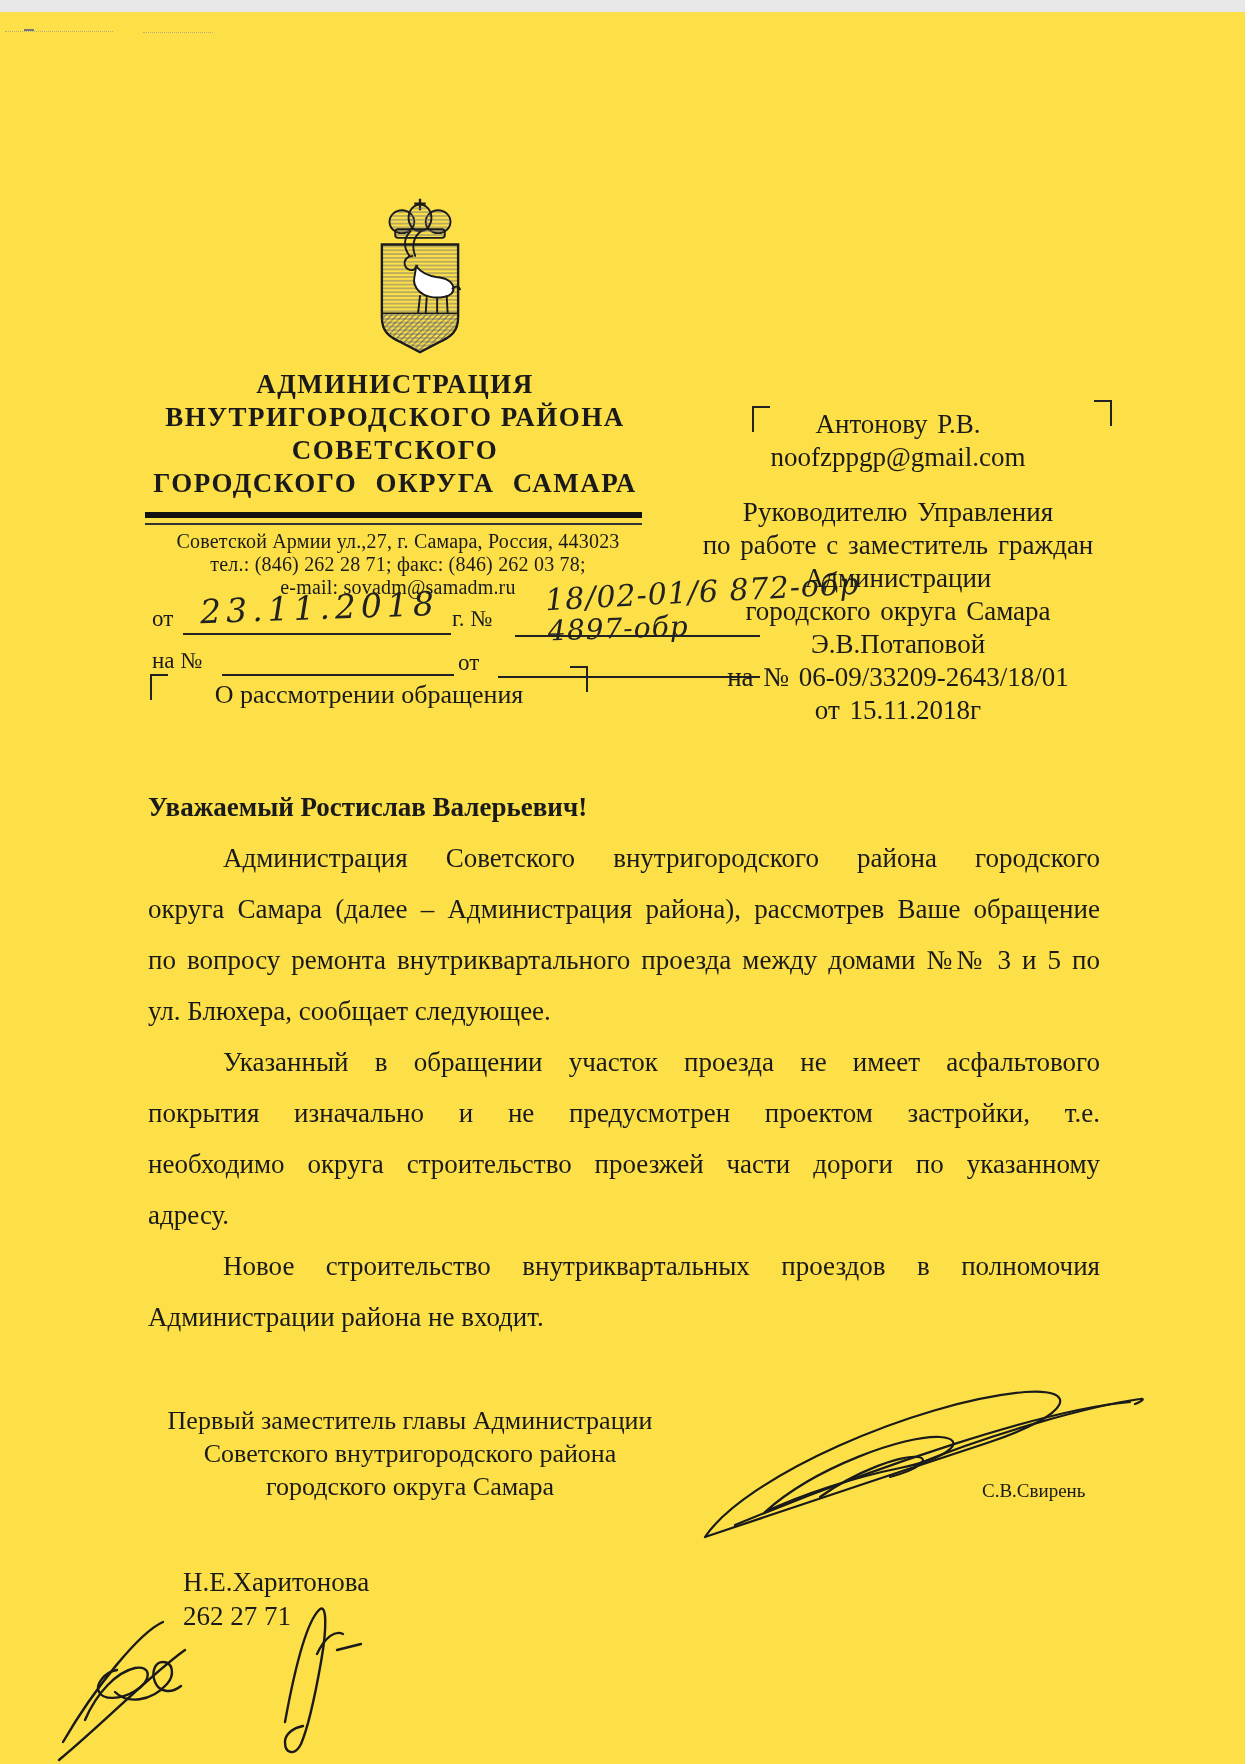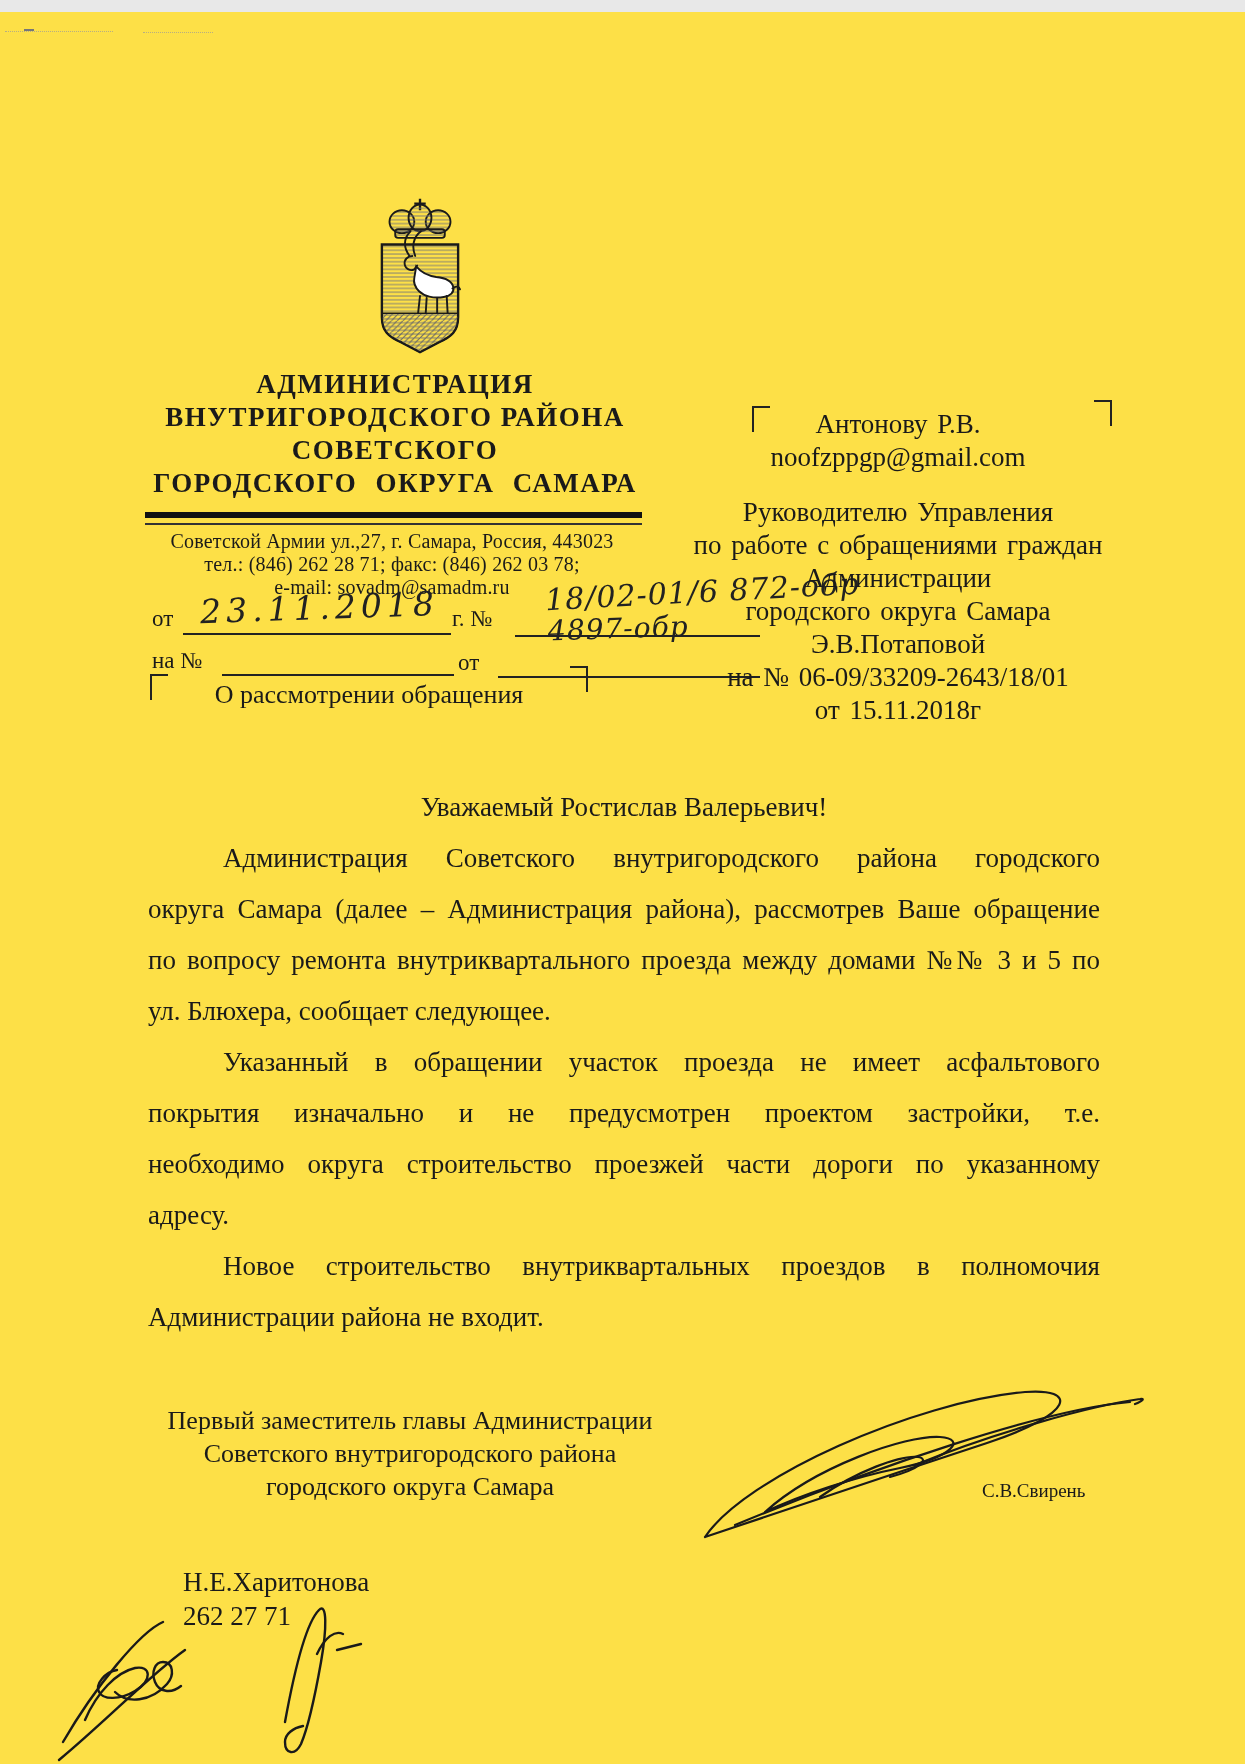--- a/index.html
+++ b/index.html
@@ -32,21 +32,21 @@
   .cbr-r{width:16px;height:24px;border-right:2px solid #222;border-top:2px solid #222;}
   .subject{width:398px;text-align:center;font-size:26px;}
   
   .recip-block{width:500px;text-align:center;font-size:27px;line-height:33px;word-spacing:3px;}
   .recip-spacer{height:22px;}
   
   .body-flow{width:952px;font-size:27px;line-height:51px;}
   .bline{width:100%;}
   .jl{text-align:justify;text-align-last:justify;}
   .ind{padding-left:75px;box-sizing:border-box;}
-  .salutation{text-align:center;}
+  .salutation{font-weight:bold;}
   
   .signing-block{width:520px;text-align:center;font-size:26px;line-height:33px;}
   .signer-name{font-size:19px;}
   
   .footer-line{font-size:27px;line-height:32px;}
   svg{display:block;}
 </style>
 </head>
 <body>
 
@@ -89,21 +89,21 @@
   <div class="abs org-block" style="left:145px;top:356px;">
     <div>АДМИНИСТРАЦИЯ</div>
     <div>ВНУТРИГОРОДСКОГО РАЙОНА</div>
     <div>СОВЕТСКОГО</div>
     <div class="org-l4">ГОРОДСКОГО ОКРУГА САМАРА</div>
   </div>
 
   <div class="abs rule-thick" style="left:145px;top:500px;width:497px;"></div>
   <div class="abs rule-thin" style="left:145px;top:511px;width:497px;"></div>
 
-  <div class="abs addr-block" style="left:142px;top:518px;">
+  <div class="abs addr-block" style="left:148px;top:518px;">
     <div>Советской Армии ул.,27, г. Самара, Россия, 443023</div>
     <div>тел.: (846) 262 28 71; факс: (846) 262 03 78;</div>
     <div>e-mail: sovadm@samadm.ru</div>
   </div>
 
   <div class="abs ref-label" style="left:152px;top:594px;">от</div>
   <div class="abs hw hw-date" style="left:200px;top:576px;">23.11.2018</div>
   <div class="abs uline" style="left:183px;top:621px;width:268px;"></div>
   <div class="abs ref-label" style="left:452px;top:594px;">г. №</div>
   <div class="abs hw hw-num" style="left:545px;top:562px;">18/02-01/6 872-обр</div>
@@ -119,21 +119,21 @@
   <div class="abs subject" style="left:170px;top:668px;">О рассмотрении обращения</div>
   <div class="abs cbr-r" style="left:570px;top:654px;"></div>
 
   <div class="abs cbr-l" style="left:752px;top:394px;"></div>
   <div class="abs cbr-r" style="left:1094px;top:388px;"></div>
   <div class="abs recip-block" style="left:648px;top:396px;">
     <div>Антонову Р.В.</div>
     <div>noofzppgp@gmail.com</div>
     <div class="recip-spacer"></div>
     <div>Руководителю Управления</div>
-    <div>по работе с обращениями граждан</div>
+    <div>по работе с заместитель граждан</div>
     <div>Администрации</div>
     <div>городского округа Самара</div>
     <div>Э.В.Потаповой</div>
     <div>на № 06-09/33209-2643/18/01</div>
     <div>от 15.11.2018г</div>
   </div>
 
   <div class="abs body-flow" style="left:148px;top:770px;">
     <div class="bline salutation">Уважаемый Ростислав Валерьевич!</div>
     <div class="bline jl ind">Администрация Советского внутригородского района городского</div>

